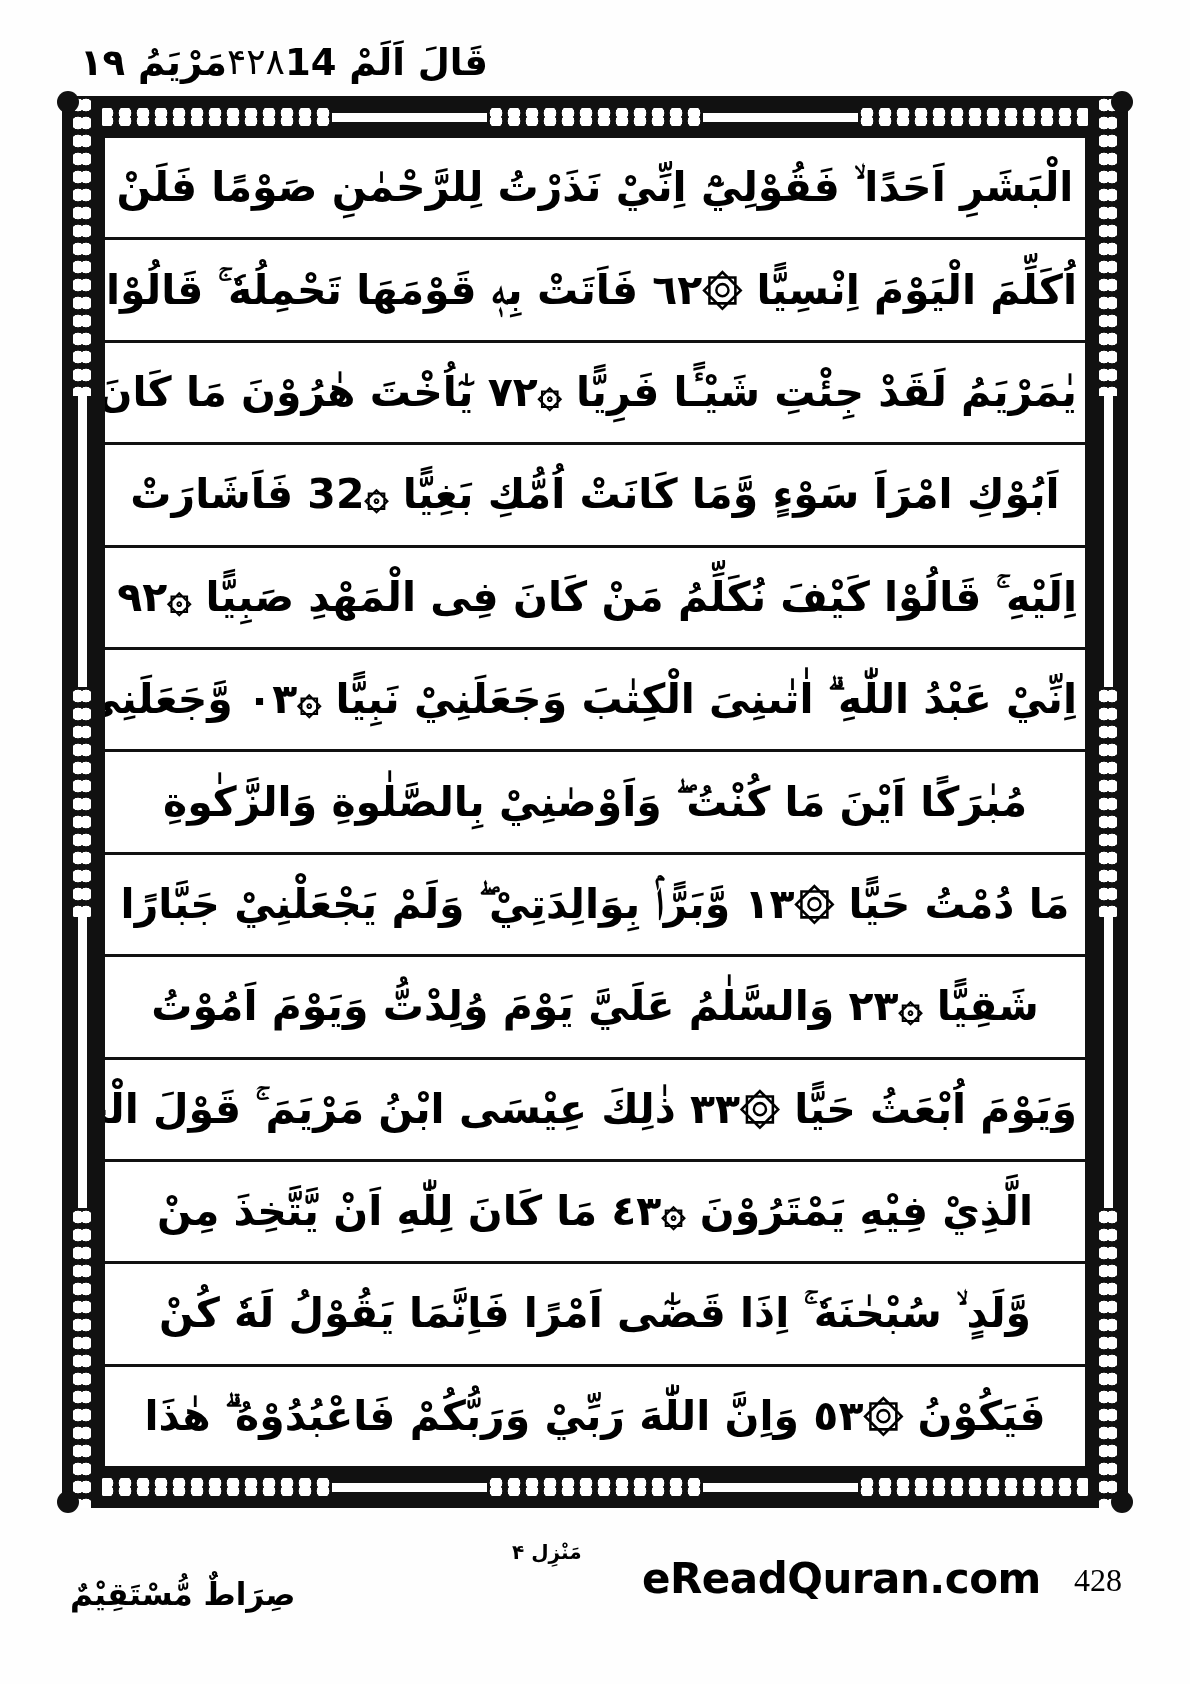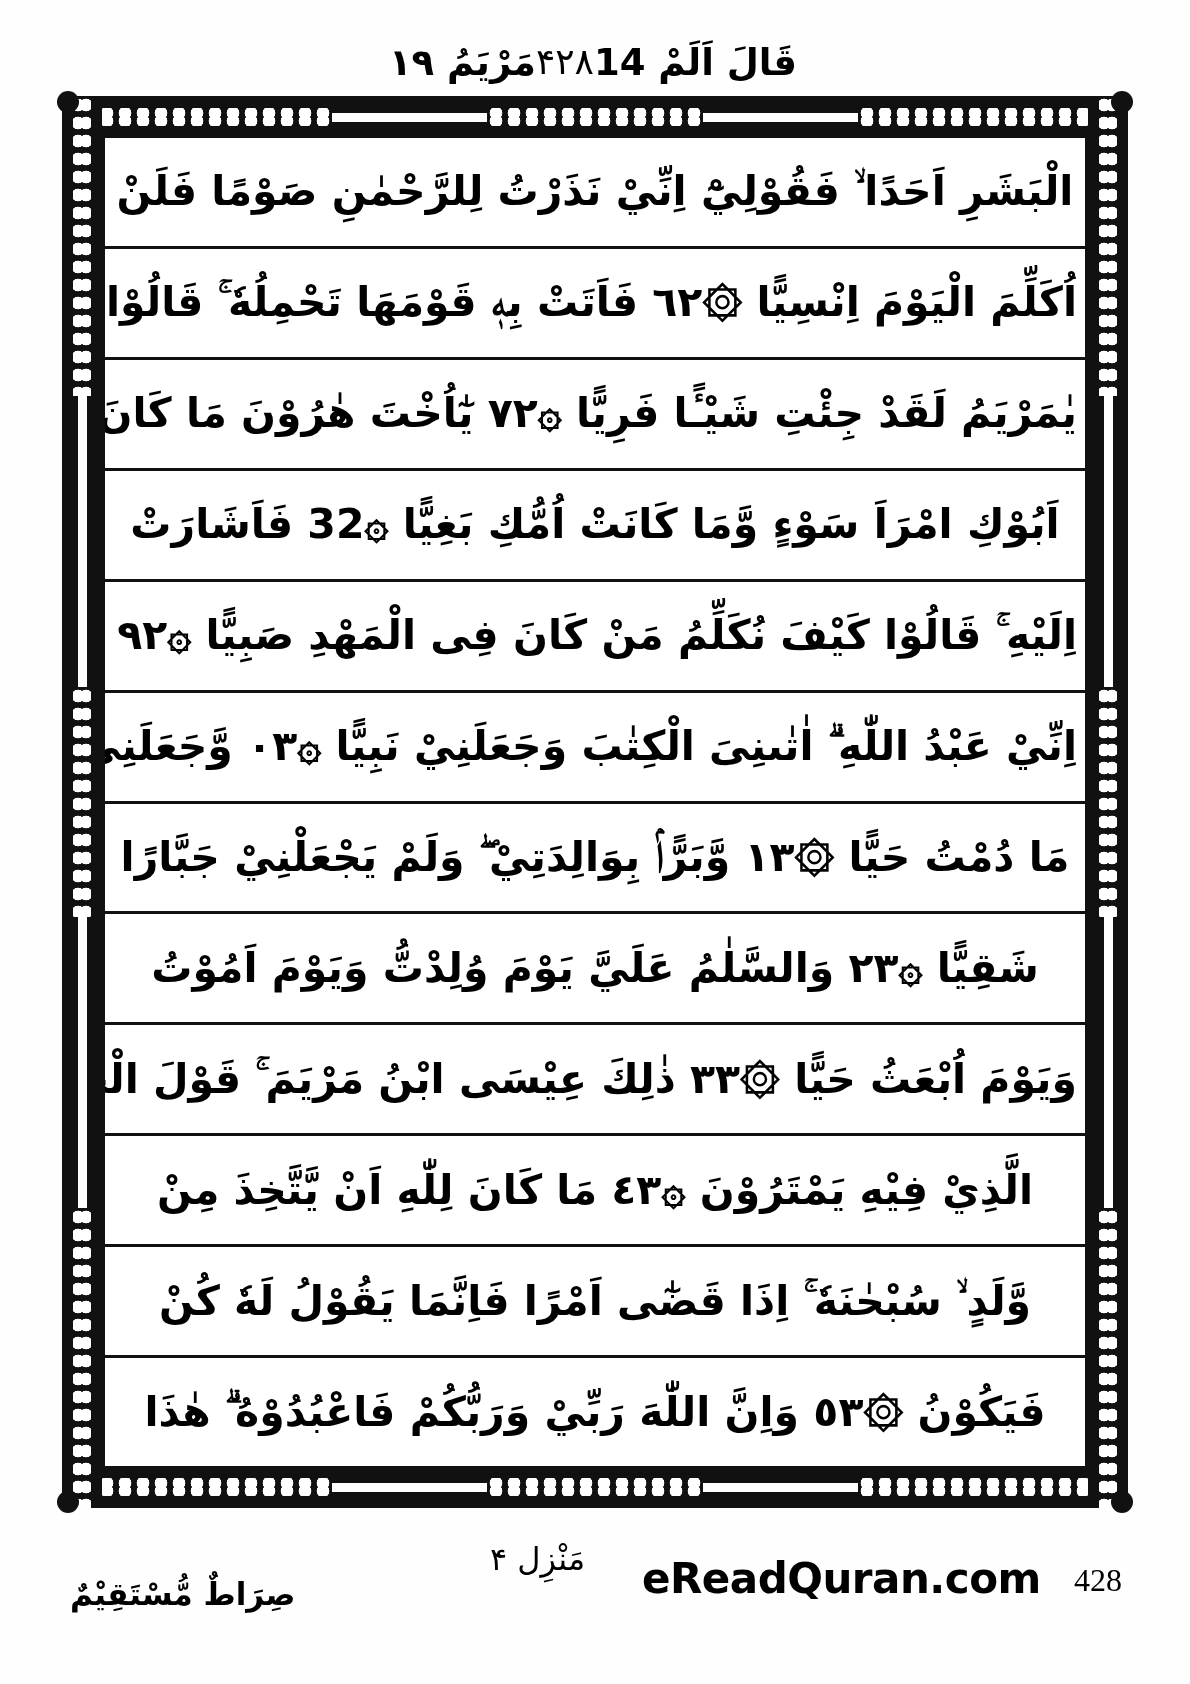--- a/index.html
+++ b/index.html
@@ -24,21 +24,21 @@
 
   
   .header {
     position: absolute;
     top: 34px;
     left: 62px;
     right: 62px;
     height: 56px;
     display: flex;
     align-items: center;
-    justify-content: center;
+    justify-content: flex-start;
   }
   .hdr-text {
     font-family: "DejaVu Sans", sans-serif;
     font-size: 37px;
     font-weight: 700;
     line-height: 1;
     direction: rtl;
     white-space: nowrap;
     letter-spacing: 1px;
   }
@@ -188,26 +188,26 @@
     left: 8px;
     top: 64px;
     direction: rtl;
     font-family: "DejaVu Sans", sans-serif;
     font-size: 31px;
     font-weight: 700;
     white-space: nowrap;
   }
   .foot-manzil {
     position: absolute;
-    left: 428px;
+    left: 450px;
     top: 28px;
     direction: rtl;
     font-family: "DejaVu Sans", sans-serif;
-    font-size: 32px;
-    font-weight: 400;
+    font-size: 20px;
+    font-weight: 700;
     white-space: nowrap;
   }
   .foot-brand {
     position: absolute;
     left: 580px;
     top: 42px;
     font-family: "DejaVu Sans", sans-serif;
     font-size: 42px;
     font-weight: 700;
     letter-spacing: -0.5px;
@@ -294,20 +294,23 @@
       <div class="ayah-line">
         <div class="ayah-text">اَبُوْكِ امْرَاَ سَوْءٍ وَّمَا كَانَتْ اُمُّكِ بَغِيًّا ۞23 فَاَشَارَتْ</div>
       </div>
       <div class="ayah-line">
         <div class="ayah-text">اِلَيْهِ ۚ قَالُوْا كَيْفَ نُكَلِّمُ مَنْ كَانَ فِى الْمَهْدِ صَبِيًّا ۞٢٩ قَالَ</div>
       </div>
       <div class="ayah-line">
         <div class="ayah-text">اِنِّيْ عَبْدُ اللّٰهِ ۗ اٰتٰىنِىَ الْكِتٰبَ وَجَعَلَنِيْ نَبِيًّا ۞٣٠ وَّجَعَلَنِيْ</div>
       </div>
       <div class="ayah-line">
+        <div class="ayah-text">مُبٰرَكًا اَيْنَ مَا كُنْتُ ۖ وَاَوْصٰنِيْ بِالصَّلٰوةِ وَالزَّكٰوةِ</div>
+      </div>
+      <div class="ayah-line">
         <div class="ayah-text">مَا دُمْتُ حَيًّا ۞٣١ وَّبَرًّاۢ بِوَالِدَتِيْ ۖ وَلَمْ يَجْعَلْنِيْ جَبَّارًا</div>
       </div>
       <div class="ayah-line">
         <div class="ayah-text">شَقِيًّا ۞٣٢ وَالسَّلٰمُ عَلَيَّ يَوْمَ وُلِدْتُّ وَيَوْمَ اَمُوْتُ</div>
       </div>
       <div class="ayah-line">
         <div class="ayah-text">وَيَوْمَ اُبْعَثُ حَيًّا ۞٣٣ ذٰلِكَ عِيْسَى ابْنُ مَرْيَمَ ۚ قَوْلَ الْحَقِّ</div>
       </div>
       <div class="ayah-line">
         <div class="ayah-text">الَّذِيْ فِيْهِ يَمْتَرُوْنَ ۞٣٤ مَا كَانَ لِلّٰهِ اَنْ يَّتَّخِذَ مِنْ</div>

